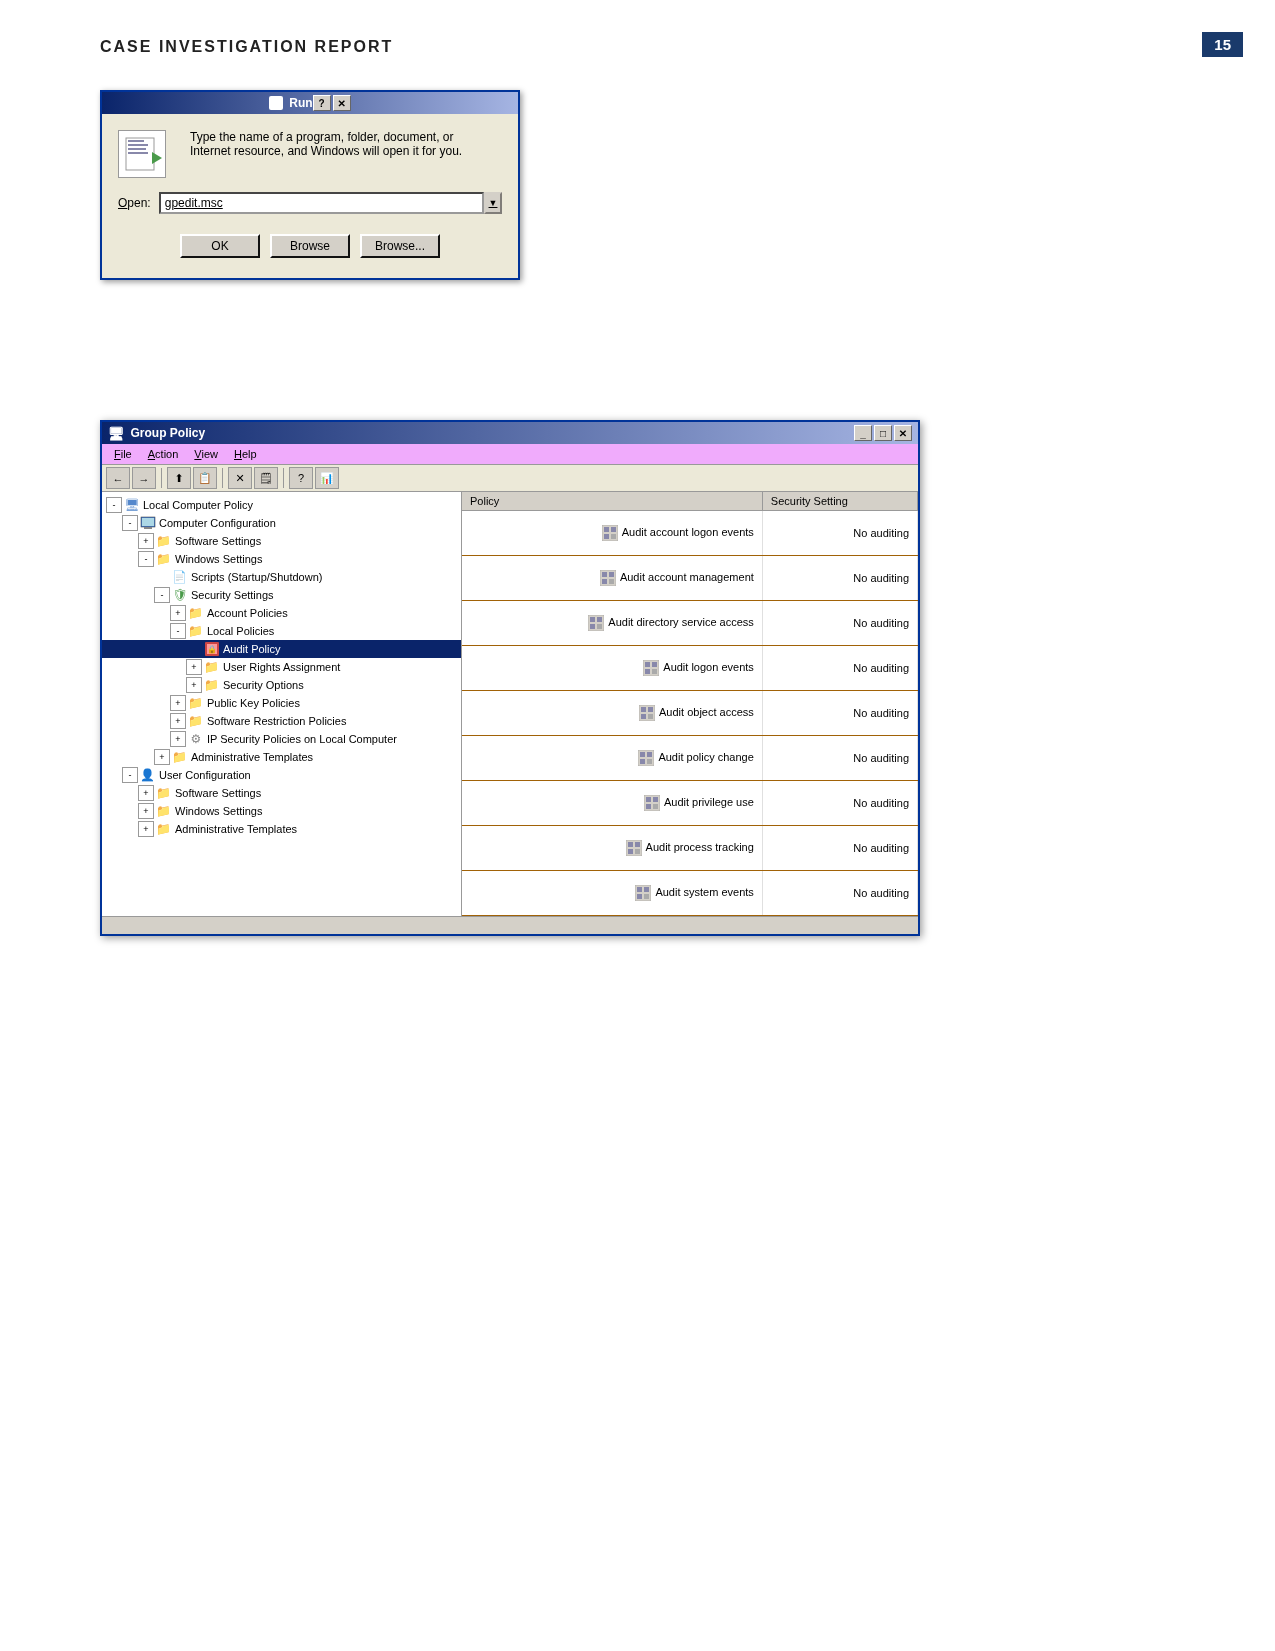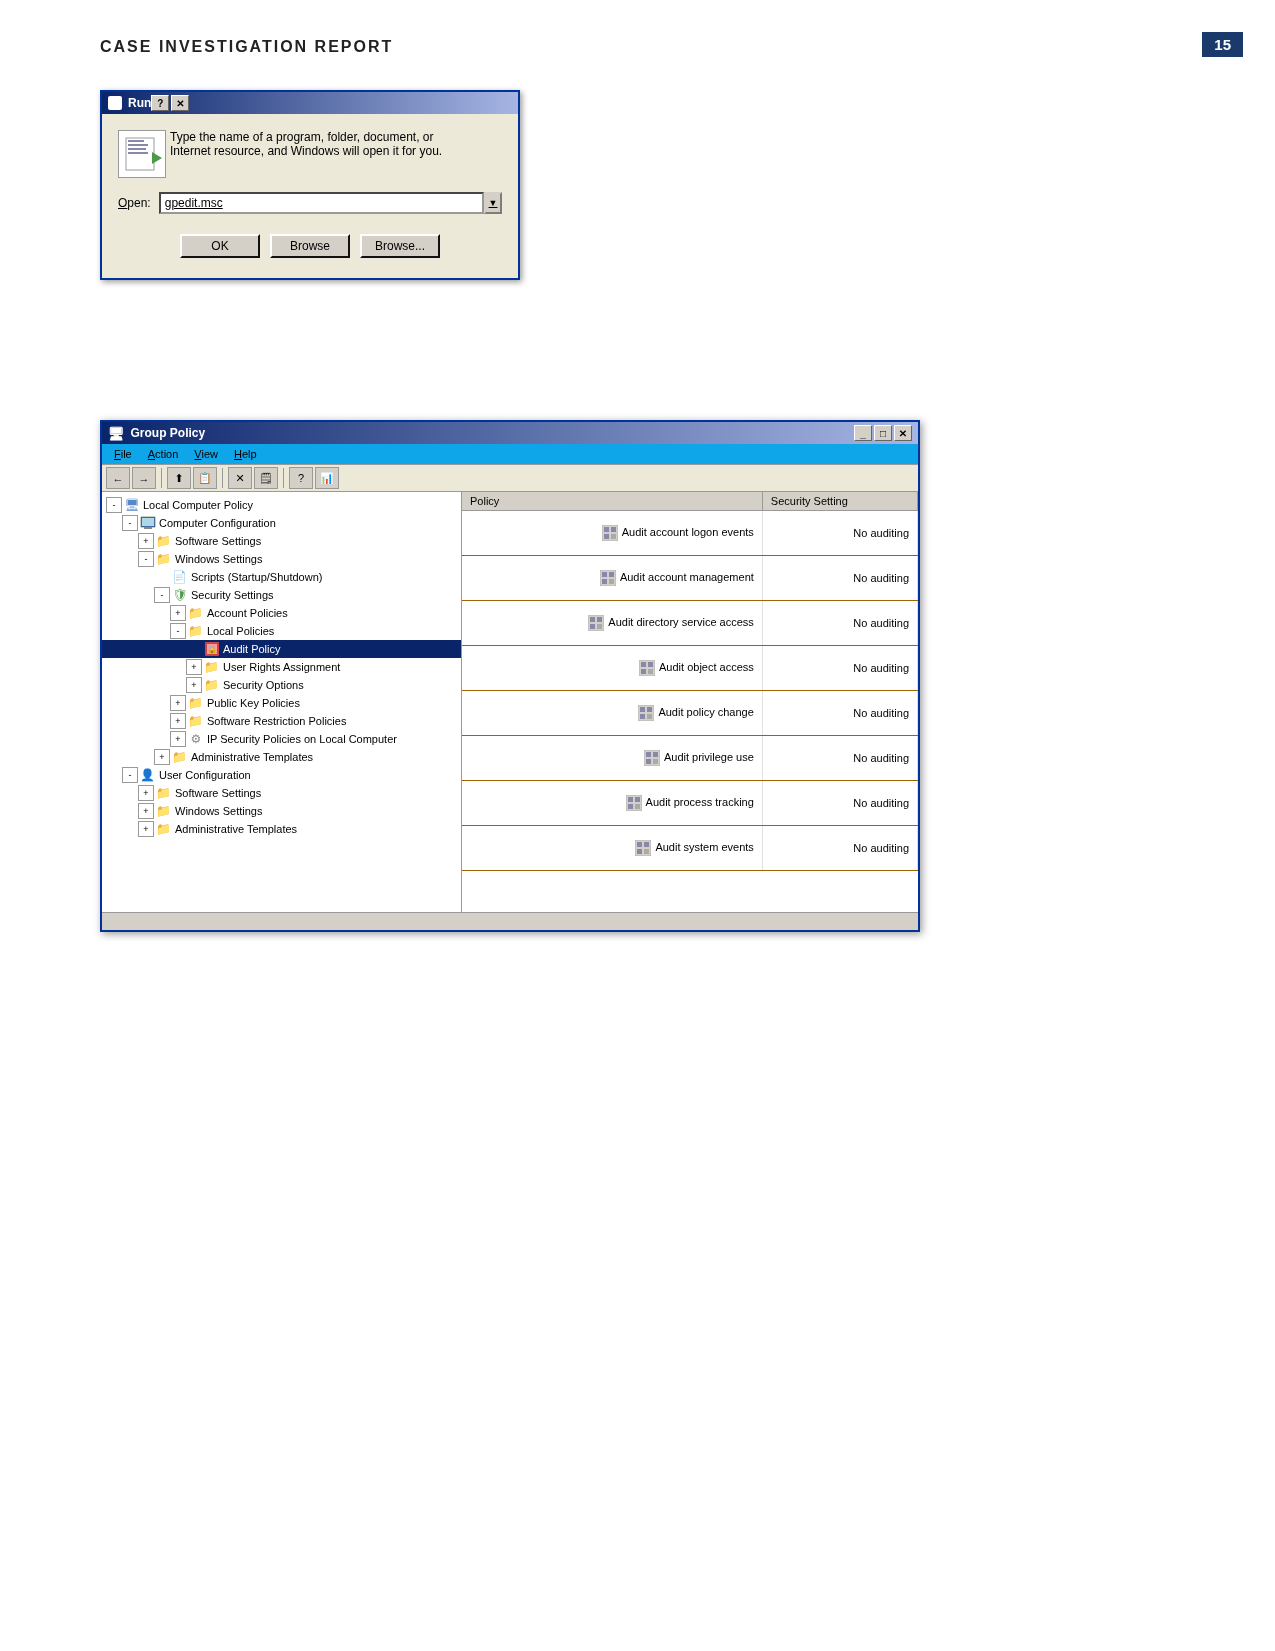--- a/index.html
+++ b/index.html
@@ -46,21 +46,21 @@
       font-size: 12px;
       box-shadow: 2px 2px 6px rgba(0,0,0,0.4);
     }
 
     .run-dialog-titlebar {
       background: linear-gradient(to right, #0a246a, #a6b5e3);
       color: #fff;
       padding: 3px 6px;
       display: flex;
       align-items: center;
-      justify-content: flex-start;
+      justify-content: center;
       font-size: 12px;
       font-weight: bold;
     }
 
     .run-dialog-titlebar-left {
       display: flex;
       align-items: center;
       gap: 6px;
     }
 
@@ -95,21 +95,21 @@
       color: #000;
     }
 
     .run-dialog-body {
       padding: 16px;
     }
 
     .run-dialog-top {
       display: flex;
       align-items: flex-start;
-      gap: 4px;
+      gap: 24px;
       margin-bottom: 14px;
     }
 
     .run-icon {
       width: 48px;
       height: 48px;
       background: #fff;
       border: 1px solid #999;
       display: flex;
       align-items: center;
@@ -232,21 +232,21 @@
       display: flex;
       align-items: center;
       justify-content: center;
       color: #000;
     }
 
     .gp-menubar {
       display: flex;
       gap: 0;
       padding: 2px 4px;
-      background: #0ea5e9;
+      background: #f0abfc;
       border-bottom: 1px solid #999;
     }
 
     .gp-menu-item {
       padding: 2px 8px;
       font-size: 11px;
       cursor: pointer;
       color: #000;
     }
 
@@ -660,20 +660,30 @@
     </svg></span>Audit directory service access</td>
               <td>No auditing</td>
             </tr>
             <tr>
               <td><span style="display: inline-block; width: 16px; height: 16px; margin-right: 4px; vertical-align: middle;"><svg width="16" height="16" viewBox="0 0 16 16">
       <rect x="0" y="0" width="16" height="16" fill="#d4d0c8" stroke="#999" stroke-width="0.5"></rect>
       <rect x="2" y="2" width="5" height="5" fill="#88a"></rect>
       <rect x="9" y="2" width="5" height="5" fill="#88a"></rect>
       <rect x="2" y="9" width="5" height="5" fill="#88a"></rect>
       <rect x="9" y="9" width="5" height="5" fill="#aaa"></rect>
+    </svg></span>Audit logon events</td>
+              <td>No auditing</td>
+            </tr>
+            <tr>
+              <td><span style="display: inline-block; width: 16px; height: 16px; margin-right: 4px; vertical-align: middle;"><svg width="16" height="16" viewBox="0 0 16 16">
+      <rect x="0" y="0" width="16" height="16" fill="#d4d0c8" stroke="#999" stroke-width="0.5"></rect>
+      <rect x="2" y="2" width="5" height="5" fill="#88a"></rect>
+      <rect x="9" y="2" width="5" height="5" fill="#88a"></rect>
+      <rect x="2" y="9" width="5" height="5" fill="#88a"></rect>
+      <rect x="9" y="9" width="5" height="5" fill="#aaa"></rect>
     </svg></span>Audit object access</td>
               <td>No auditing</td>
             </tr>
             <tr>
               <td><span style="display: inline-block; width: 16px; height: 16px; margin-right: 4px; vertical-align: middle;"><svg width="16" height="16" viewBox="0 0 16 16">
       <rect x="0" y="0" width="16" height="16" fill="#d4d0c8" stroke="#999" stroke-width="0.5"></rect>
       <rect x="2" y="2" width="5" height="5" fill="#88a"></rect>
       <rect x="9" y="2" width="5" height="5" fill="#88a"></rect>
       <rect x="2" y="9" width="5" height="5" fill="#88a"></rect>
       <rect x="9" y="9" width="5" height="5" fill="#aaa"></rect>

